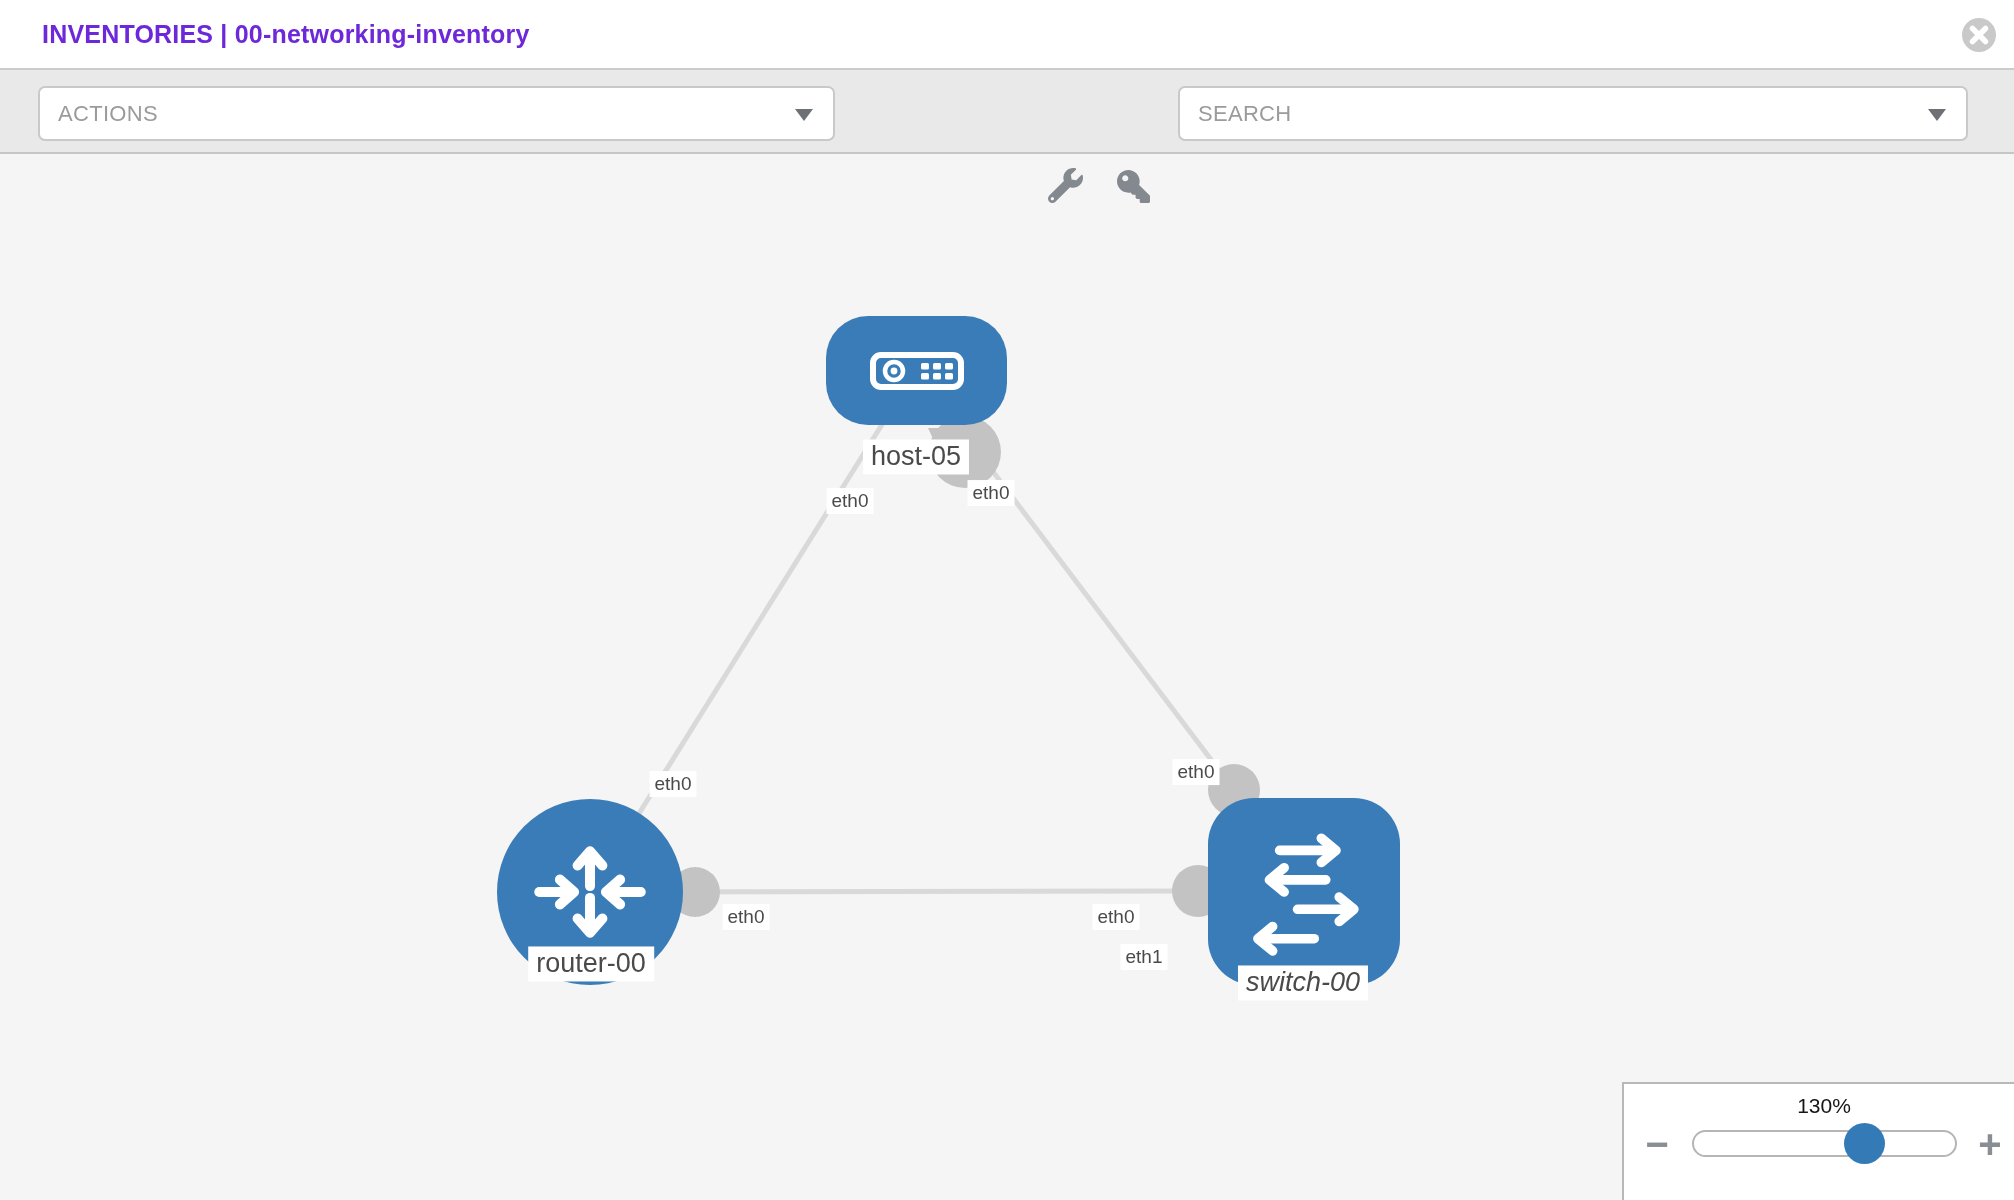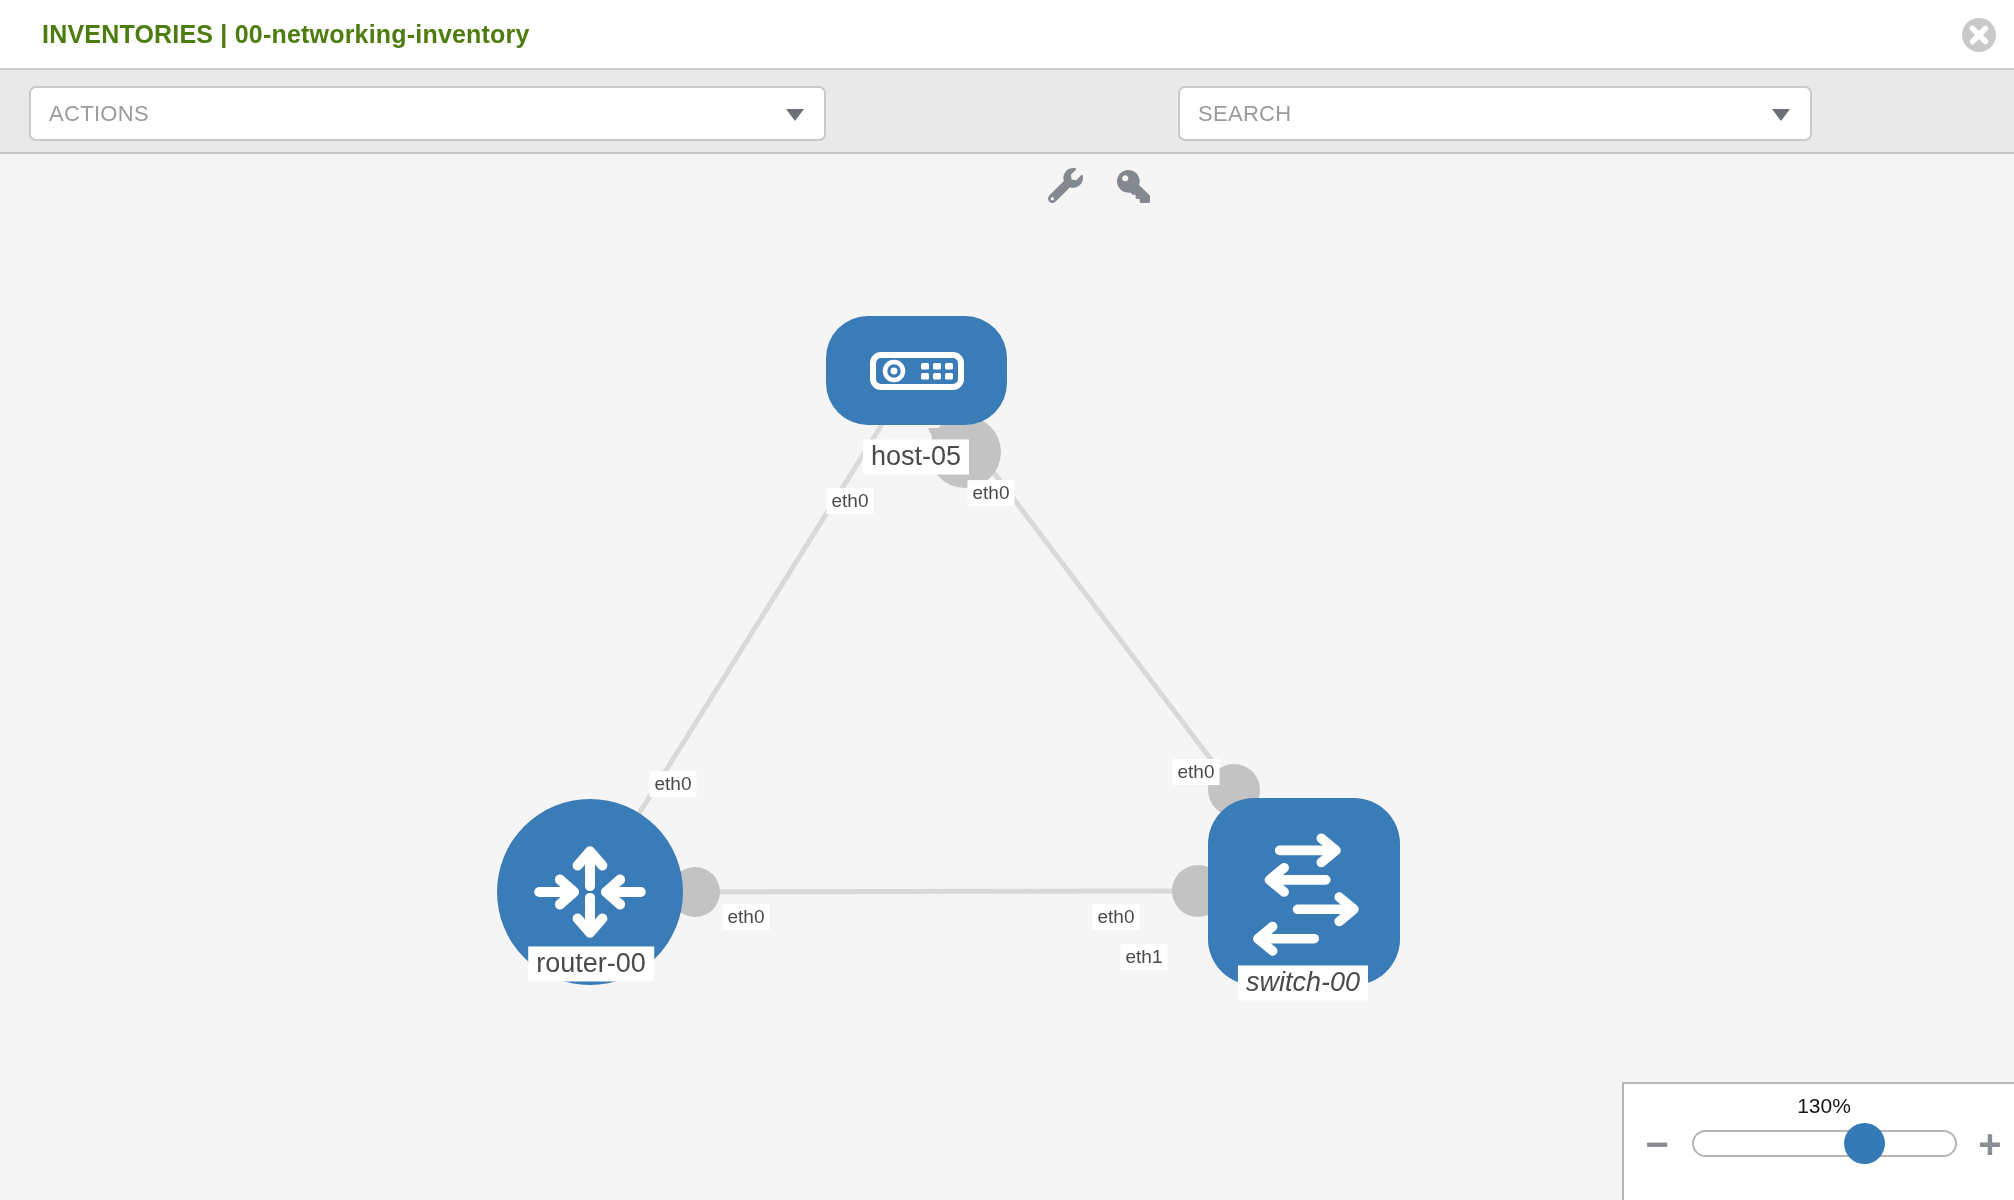--- a/index.html
+++ b/index.html
@@ -3,35 +3,35 @@
 <meta charset="utf-8">
 <style>
   * { margin:0; padding:0; box-sizing:border-box; }
   html,body { width:2014px; height:1200px; overflow:hidden; background:#fff;
               font-family:"Liberation Sans", sans-serif; }
 
   
   .header { position:absolute; left:0; top:0; width:2014px; height:70px;
             background:#ffffff; border-bottom:2px solid #cbcbcb; z-index:50; }
   .header-title { position:absolute; left:42px; top:50%; transform:translateY(-50%);
-                  font-size:25px; font-weight:700; color:#4d7c0f; letter-spacing:.2px; }
+                  font-size:25px; font-weight:700; color:#6d28d9; letter-spacing:.2px; }
   .close-btn { position:absolute; right:17px; top:17px; width:36px; height:36px; cursor:pointer; }
 
   
   .toolbar { position:absolute; left:0; top:70px; width:2014px; height:84px;
              background:#e9e9e9; border-bottom:2px solid #c6c6c6; z-index:50; }
   .dropdown { position:absolute; top:16px; height:55px; background:#fff;
               border:2px solid #c9c9c9; border-radius:7px; cursor:pointer; }
   .dropdown-label { position:absolute; left:18px; top:50%; transform:translateY(-50%);
                     font-size:22px; color:#9a9b9d; letter-spacing:.3px; }
   .caret { position:absolute; right:20px; top:50%; margin-top:-5px; width:0; height:0;
            border-left:9px solid transparent; border-right:9px solid transparent;
            border-top:12px solid #6d7074; }
-  .dd-actions { left:29px;  width:797px; }
-  .dd-search  { left:1178px; width:634px;padding-left:12px; }
+  .dd-actions { left:38px;  width:797px; }
+  .dd-search  { left:1178px; width:790px;padding-left:12px; }
   .tb-icon { position:absolute; cursor:pointer; }
   .tb-icon svg { display:block; }
 
   
   .canvas { position:absolute; left:0; top:154px; width:2014px; height:1046px;
             background:#f5f5f5; z-index:1; }
   .links-svg { position:absolute; left:0; top:0; width:2014px; height:1200px; z-index:2; }
 
   .node { position:absolute; background:#3a7cb8; z-index:10; cursor:pointer;
           display:flex; align-items:center; justify-content:center; }

